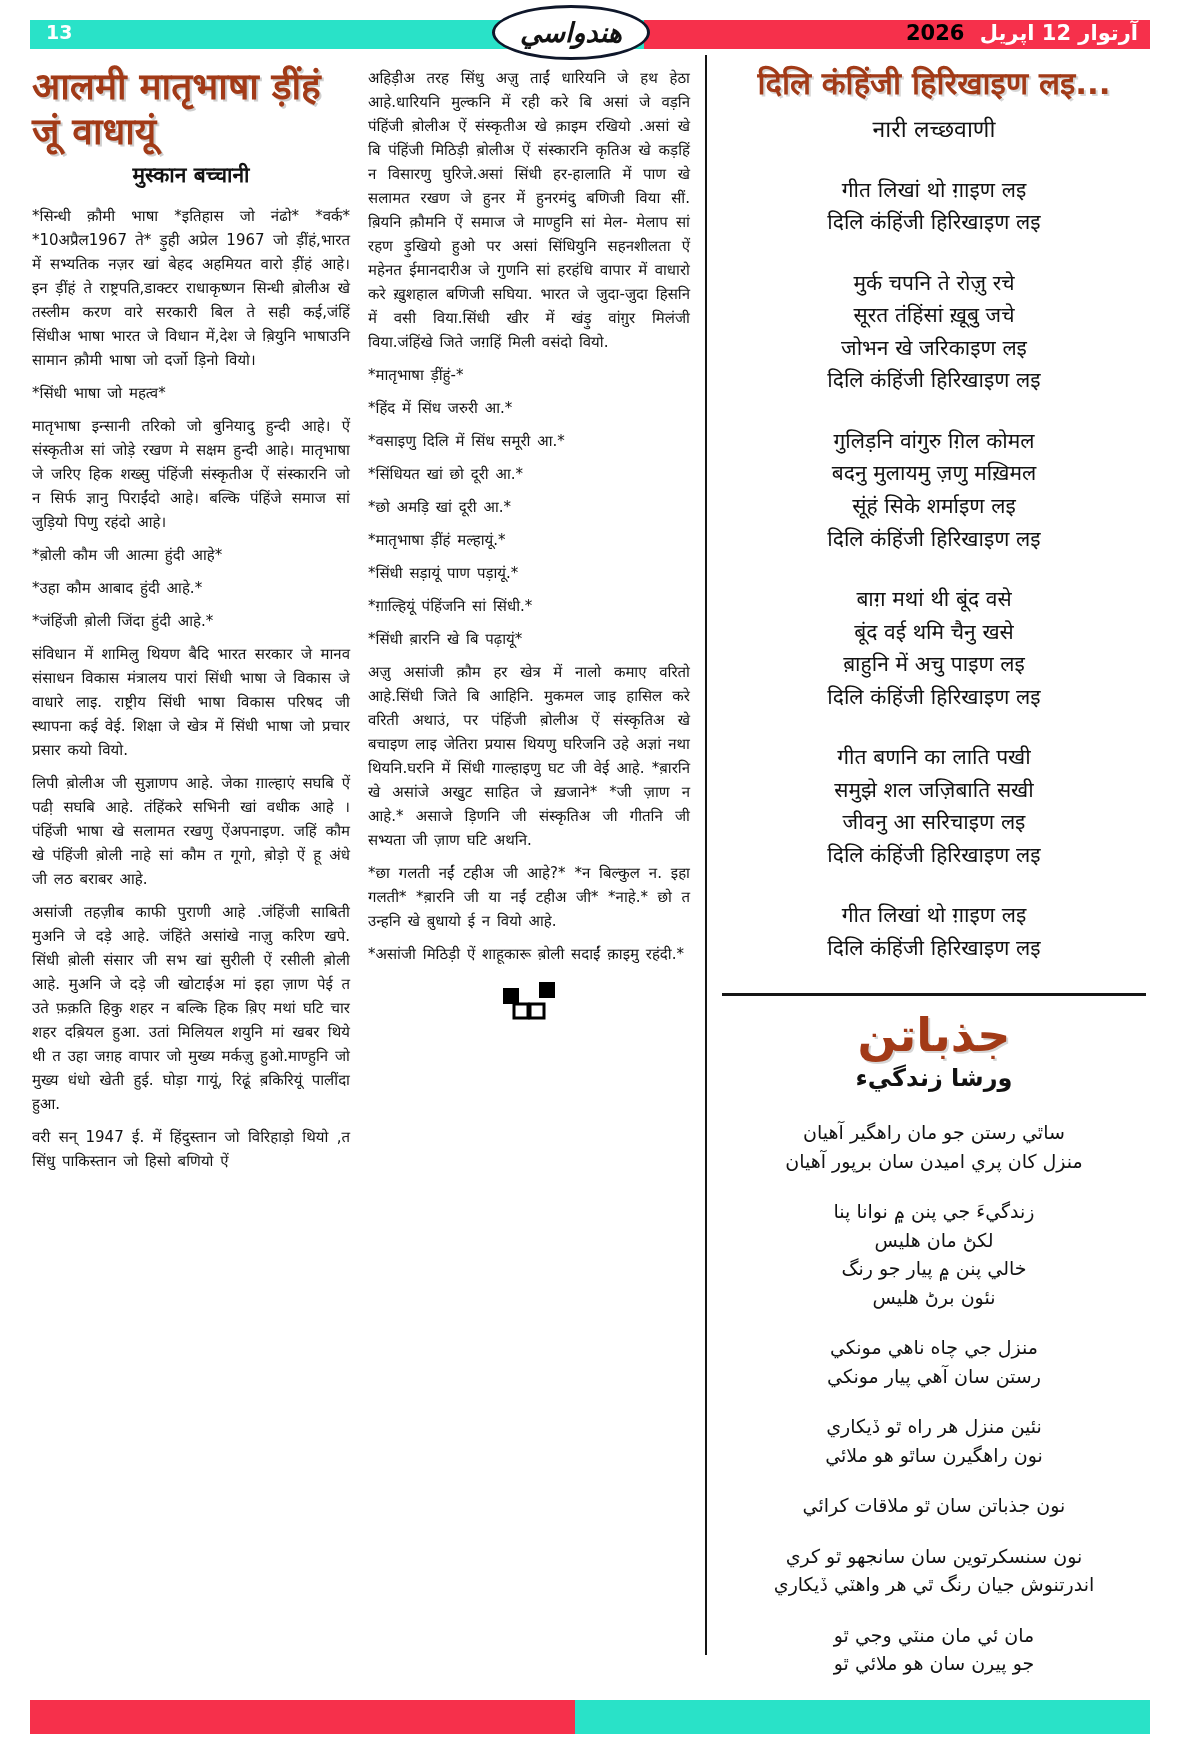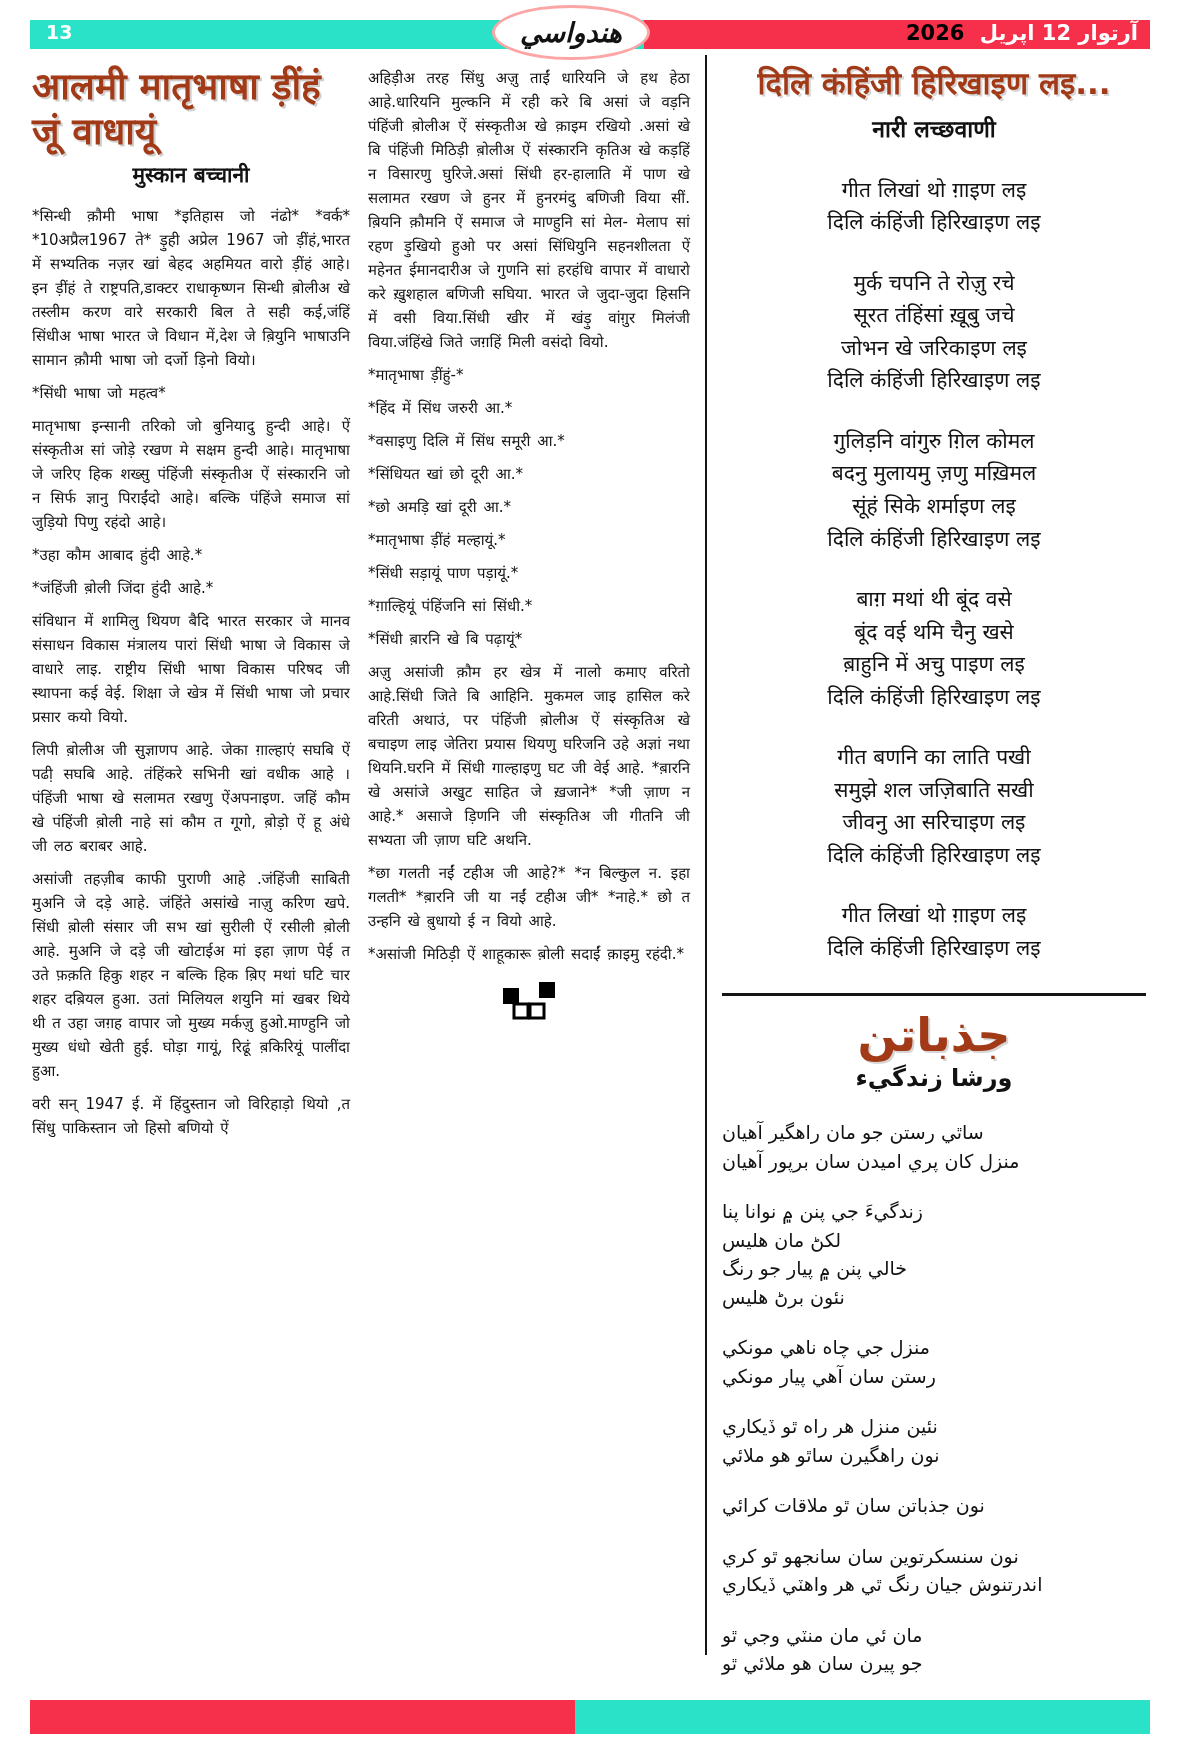--- a/index.html
+++ b/index.html
@@ -8,21 +8,21 @@
     background:#ffffff; overflow:hidden;
     font-family:"DejaVu Sans", sans-serif; color:#121212;
   }
 
   
   .bar-teal { position:absolute; left:30px; top:20px; width:614px; height:29px; background:#29E2C8; }
   .bar-red  { position:absolute; left:644px; top:20px; width:506px; height:29px; background:#F6304B; }
   .page-num { position:absolute; left:46px; top:23px; color:#ffffff; font-weight:bold; font-size:19px; line-height:1; }
   .logo-ellipse {
     position:absolute; left:492px; top:5px; width:152px; height:49px;
-    background:#ffffff; border:3px solid #fca5a5; border-radius:50%;
+    background:#ffffff; border:3px solid #0f172a; border-radius:50%;
     display:flex; align-items:center; justify-content:center;
   }
   .logo-text { font-size:27px; font-weight:bold; font-style:italic; direction:rtl; }
   .date-box { position:absolute; right:42px; top:22px; direction:rtl; color:#ffffff; font-weight:bold; font-size:21px; line-height:1.1; white-space:nowrap; }
   .date-box .year { color:#000000; margin-right:8px; }
 
   
   .col-left  { position:absolute; left:32px;  top:60px; width:318px; }
   .col-mid   { position:absolute; left:368px; top:62px; width:322px; }
   .col-right { position:absolute; left:722px; top:52px; width:424px; }
@@ -40,34 +40,34 @@
   }
   .col-mid .para:first-child { margin-top:4px; }
 
   .end-mark { display:block; margin:14px auto 0; }
 
   
   .headline-right {
     color:#A23A17; font-weight:bold; font-size:31px; line-height:1.15;
     text-align:center; margin:14px 0 10px; text-shadow:2px 2px 0 #d6d6d6;
   }
-  .poem-author { text-align:center; font-weight:bold; font-size:23px; margin:0 0 30px; }
+  .poem-author { text-align:center; font-weight:normal; font-size:23px; margin:0 0 30px; }
   .stanza { margin:0 0 28px; }
   .poem-line { text-align:center; font-size:21px; line-height:1.55; }
 
   .divider-h { border:none; border-top:3px solid #151515; margin:6px 0 14px; }
 
   
   .rahgir-head {
     color:#A23A17; font-weight:bold; font-size:46px; line-height:1.1;
     text-align:center; direction:rtl; margin:4px 0 4px; text-shadow:2px 2px 0 #d6d6d6;
   }
   .rahgir-author { text-align:center; font-weight:bold; font-size:24px; direction:rtl; margin:0 0 26px; }
   .rahgir .stanza { margin:0 0 22px; }
-  .rahgir-line { text-align:left; direction:rtl; font-size:19px; line-height:1.5; }
+  .rahgir-line { text-align:center; direction:rtl; font-size:19px; line-height:1.5; }
 
   
   .bot-red  { position:absolute; left:30px;  top:1700px; width:545px; height:34px; background:#F6304B; }
   .bot-teal { position:absolute; left:575px; top:1700px; width:575px; height:34px; background:#29E2C8; }
 </style>
 </head>
 <body>
 
 <div class="page">
 
@@ -83,20 +83,21 @@
   </div>
 
   <div class="col-left">
     <div class="headline-left">आलमी मातृभाषा ड़ींहं जूं वाधायूं</div>
     <div class="byline">मुस्कान बच्चानी</div>
     <div>
 
     <p class="para">*सिन्धी क़ौमी भाषा *इतिहास जो नंढो* *वर्क* *10अप्रैल1967 ते* ड़ुही अप्रेल 1967 जो ड़ींहं,भारत में सभ्यतिक नज़र खां बेहद अहमियत वारो ड़ींहं आहे। इन ड़ींहं ते राष्ट्रपति,डाक्टर राधाकृष्णन सिन्धी ब़ोलीअ खे तस्लीम करण वारे सरकारी बिल ते सही कई,जंहिं सिंधीअ भाषा भारत जे विधान में,देश जे ब़ियुनि भाषाउनि सामान क़ौमी भाषा जो दर्जो ड़िनो वियो।</p>
         <p class="para">*सिंधी भाषा जो महत्व*</p>
         <p class="para">मातृभाषा इन्सानी तरिको जो बुनियादु हुन्दी आहे। ऐं संस्कृतीअ सां जोड़े रखण मे सक्षम हुन्दी आहे। मातृभाषा जे जरिए हिक शख्सु पंहिंजी संस्कृतीअ ऐं संस्कारनि जो न सिर्फ ज्ञानु पिराईंदो आहे। बल्कि पंहिंजे समाज सां जुड़ियो पिणु रहंदो आहे।</p>
+        <p class="para">*ब़ोली कौम जी आत्मा हुंदी आहे*</p>
         <p class="para">*उहा कौम आबाद हुंदी आहे.*</p>
         <p class="para">*जंहिंजी ब़ोली जिंदा हुंदी आहे.*</p>
         <p class="para">संविधान में शामिलु थियण बैदि भारत सरकार जे मानव संसाधन विकास मंत्रालय पारां सिंधी भाषा जे विकास जे वाधारे लाइ. राष्ट्रीय सिंधी भाषा विकास परिषद जी स्थापना कई वेई. शिक्षा जे खेत्र में सिंधी भाषा जो प्रचार प्रसार कयो वियो.</p>
         <p class="para">लिपी ब़ोलीअ जी सुज्ञाणप आहे. जेका ग़ाल्हाएं सघबि ऐं पढी़ सघबि आहे. तंहिंकरे सभिनी खां वधीक आहे ।पंहिंजी भाषा खे सलामत रखणु ऐंअपनाइण. जहिं कौम खे पंहिंजी ब़ोली नाहे सां कौम त गूगो, ब़ोड़ो ऐं हू अंधे जी लठ बराबर आहे.</p>
         <p class="para">असांजी तहज़ीब काफी पुराणी आहे .जंहिंजी साबिती मुअनि जे दड़े आहे. जंहिंते असांखे नाज़ु करिण खपे. सिंधी ब़ोली संसार जी सभ खां सुरीली ऐं रसीली ब़ोली आहे. मुअनि जे दड़े जी खोटाईअ मां इहा ज़ाण पेई त उते फ़क़ति हिकु शहर न बल्कि हिक ब़िए मथां घटि चार शहर दब़ियल हुआ. उतां मिलियल शयुनि मां खबर थिये थी त उहा जग़ह वापार जो मुख्य मर्कज़ु हुओ.माण्हुनि जो मुख्य धंधो खेती हुई. घोड़ा गायूं, रिढूं ब़किरियूं पालींदा हुआ.</p>
         <p class="para">वरी सन् 1947 ई. में हिंदुस्तान जो विरिहाड़ो थियो ,त सिंधु पाकिस्तान जो हिसो बणियो ऐं</p>
       </div>
   </div>
 
   <div class="col-mid">

